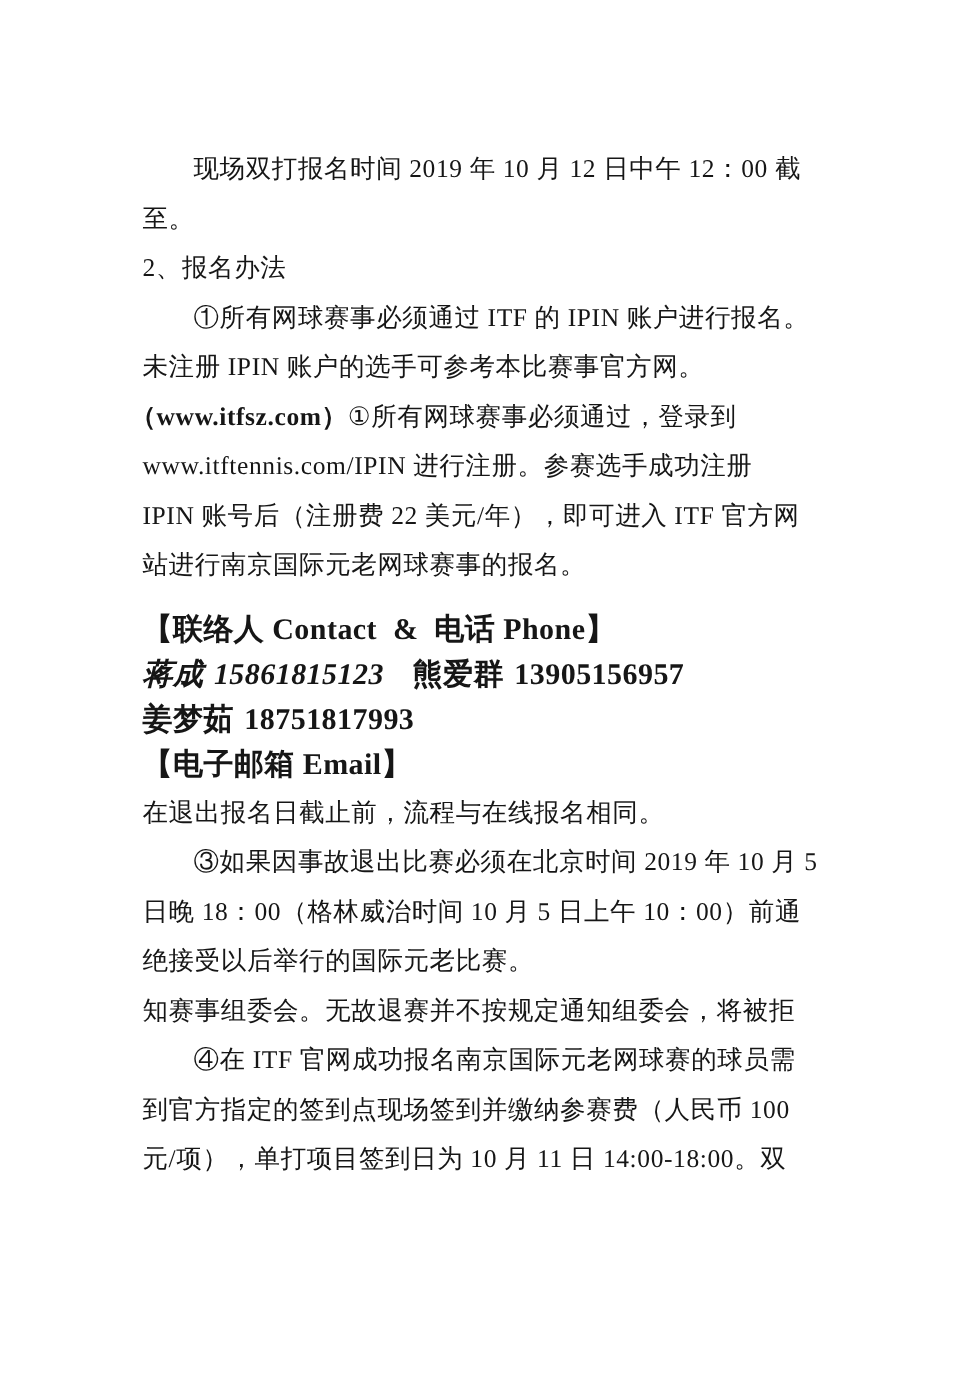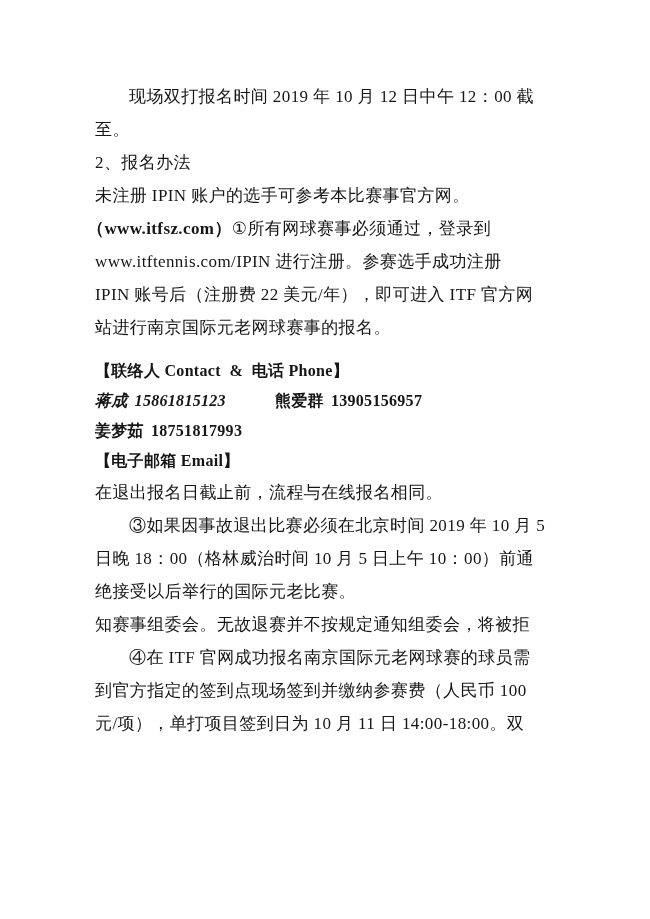--- a/index.html
+++ b/index.html
@@ -12,41 +12,41 @@
     width: 650px;
     height: 919px;
     background: #ffffff;
     overflow: hidden;
     font-family: "Liberation Serif", "DejaVu Serif", serif;
     color: #161616;
   }
   .content {
     position: absolute;
     left: 95px;
-    top: 80px;
+    top: 96px;
     width: 465px;
   }
   .line {
     margin: 0;
     font-size: 17px;
     line-height: 33px;
     white-space: pre;
     letter-spacing: 0.4px;
   }
   .indent {
     text-indent: 34px;
   }
   .hang-paren {
     margin-left: -8px;
   }
   .bold {
     font-weight: bold;
   }
   .contact-line {
-    font-size: 16px;
+    font-size: 20px;
     line-height: 30px;
     font-weight: bold;
     margin: 0;
     white-space: pre;
     letter-spacing: 0.3px;
   }
   .contact-block-start {
     margin-top: 12px;
   }
   .after-contacts {
@@ -65,20 +65,21 @@
 <body>
 
 <div class="page">
   <div class="content">
 
     <p class="line indent">现场双打报名时间 2019 年 10 月 12 日中午 12：00 截</p>
     <p class="line">至。</p>
 
     <p class="line">2、报名办法</p>
 
+    <p class="line indent">①所有网球赛事必须通过 ITF 的 IPIN 账户进行报名。</p>
     <p class="line">未注册 IPIN 账户的选手可参考本比赛事官方网。</p>
     <p class="line hang-paren"><span class="bold">（www.itfsz.com）</span><span>①所有网球赛事必须通过，登录到</span></p>
     <p class="line">www.itftennis.com/IPIN 进行注册。参赛选手成功注册</p>
     <p class="line">IPIN 账号后（注册费 22 美元/年），即可进入 ITF 官方网</p>
     <p class="line">站进行南京国际元老网球赛事的报名。</p>
 
     <p class="contact-line contact-block-start">【联络人 Contact  &amp;  电话 Phone】</p>
 
     <p class="contact-line"><span class="contact-pair-left"><span>蒋成</span><span class="phone">15861815123</span></span><span><span>熊爱群</span><span class="phone">13905156957</span></span></p>
 

